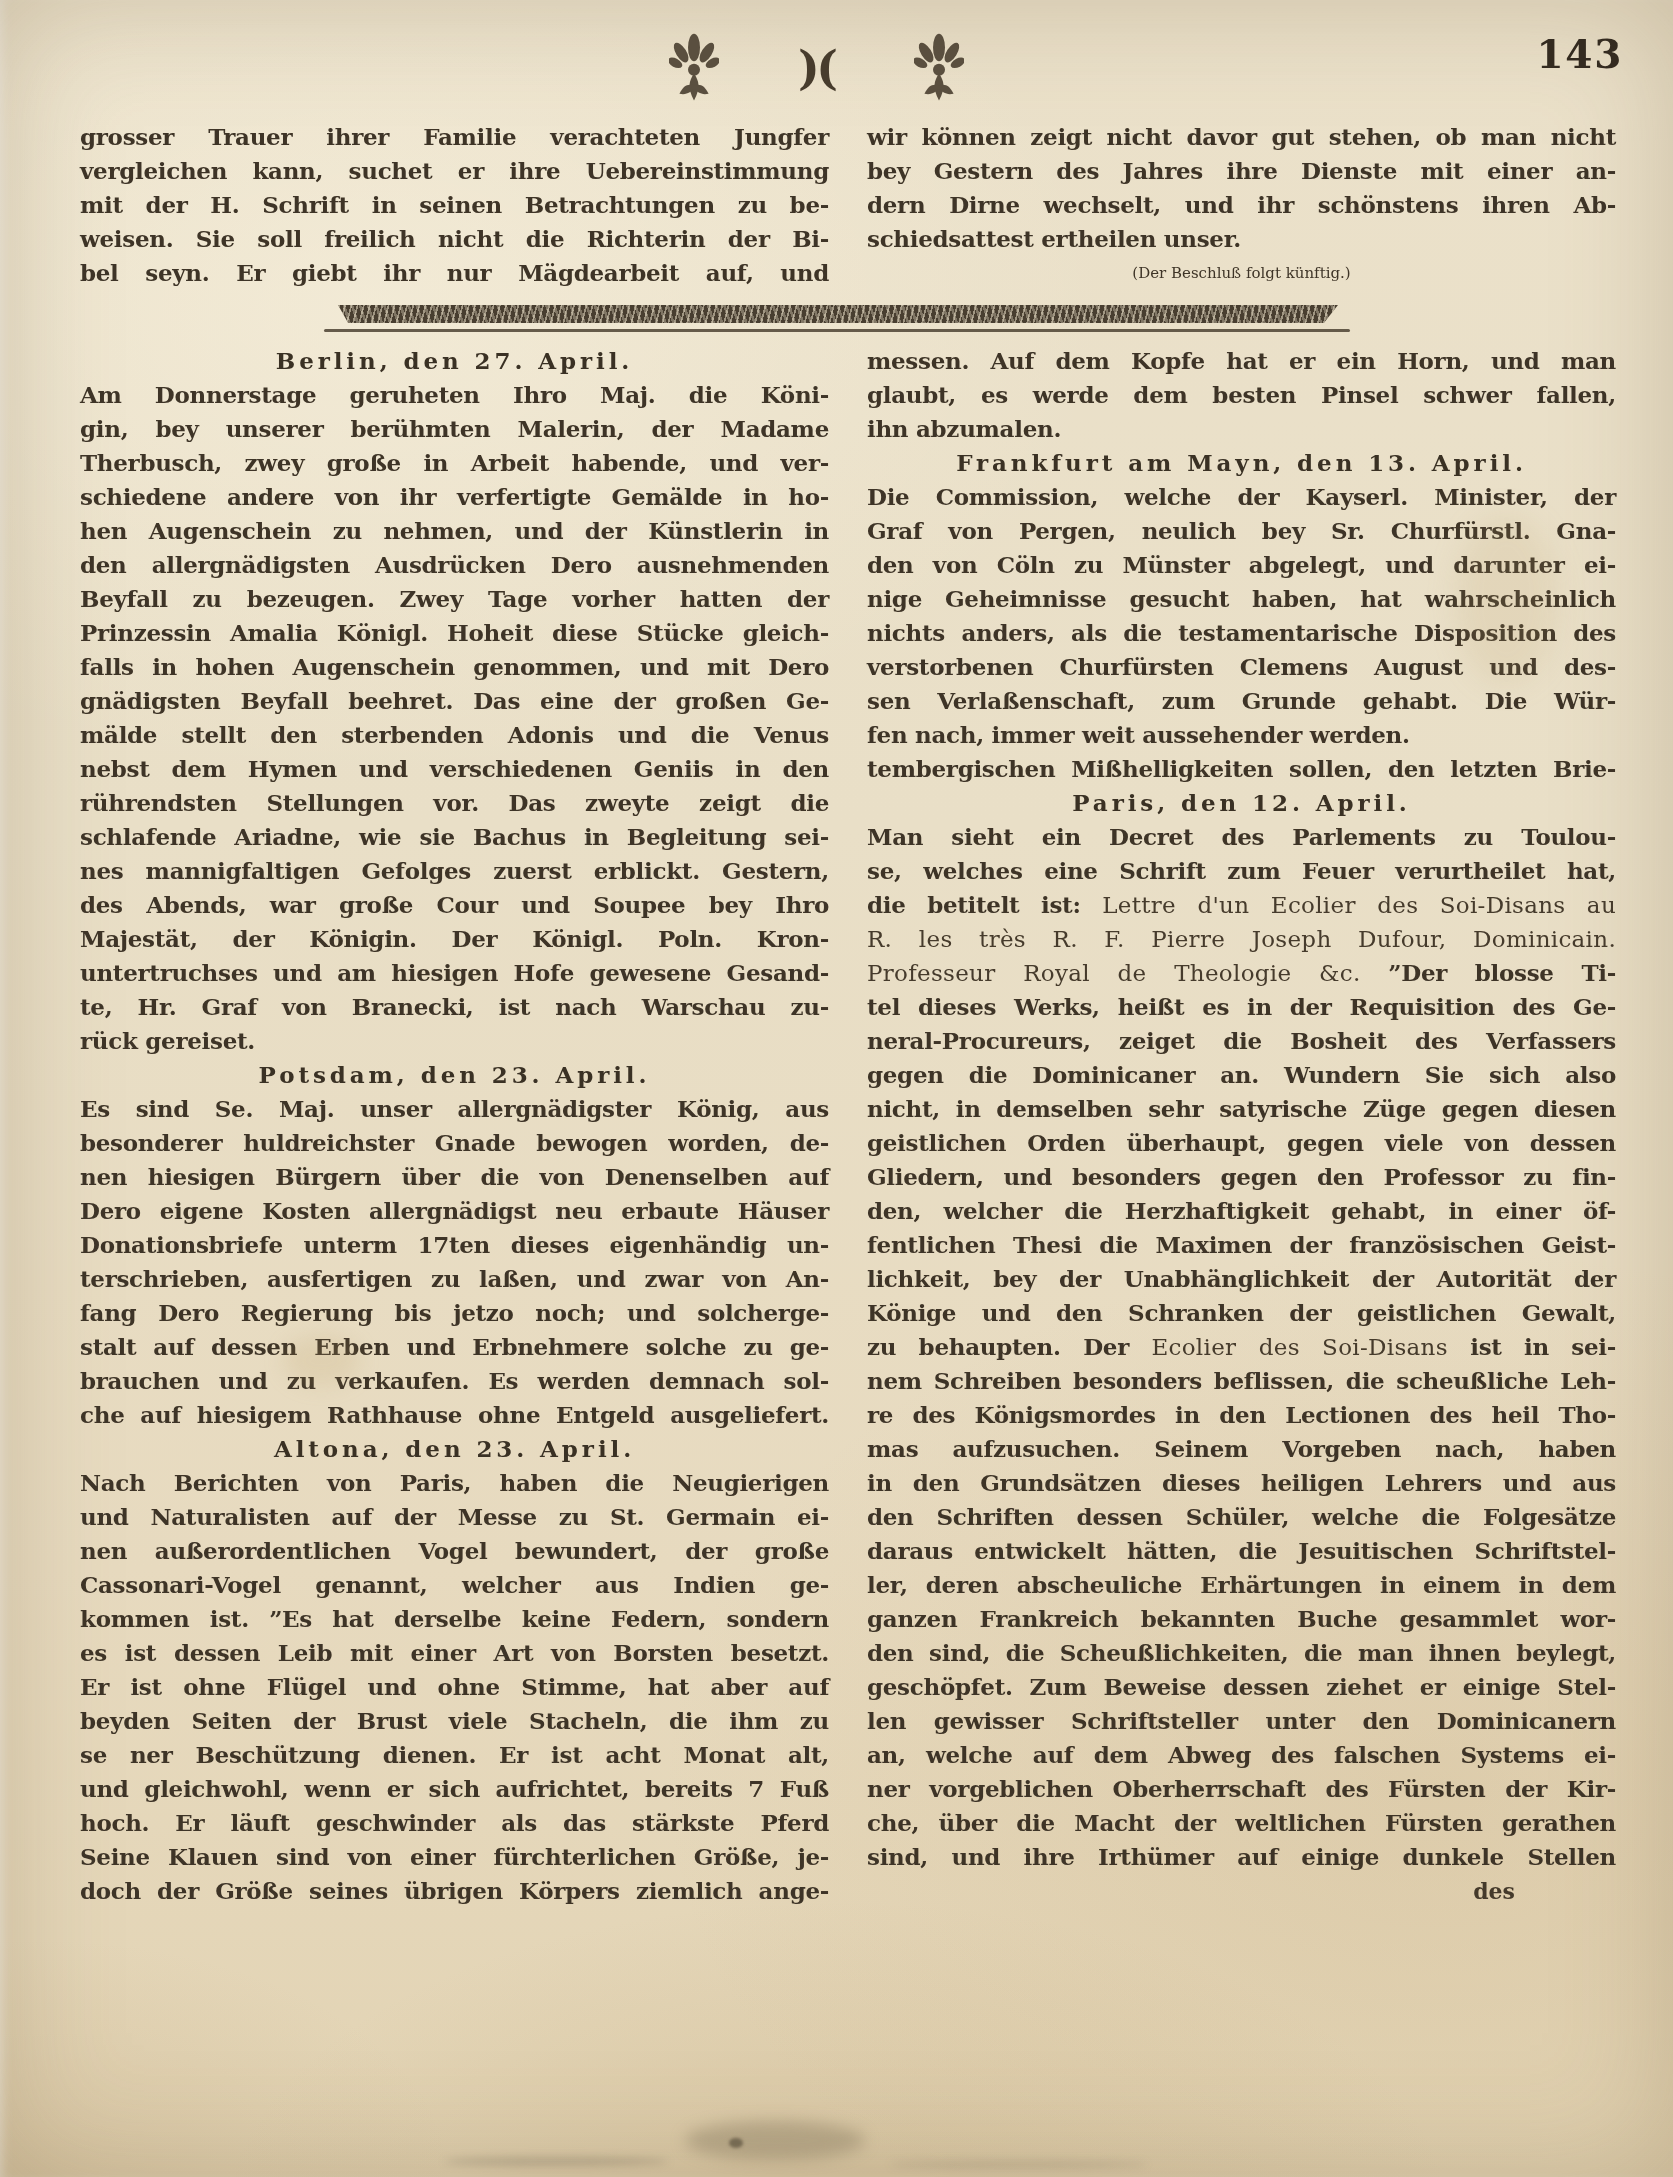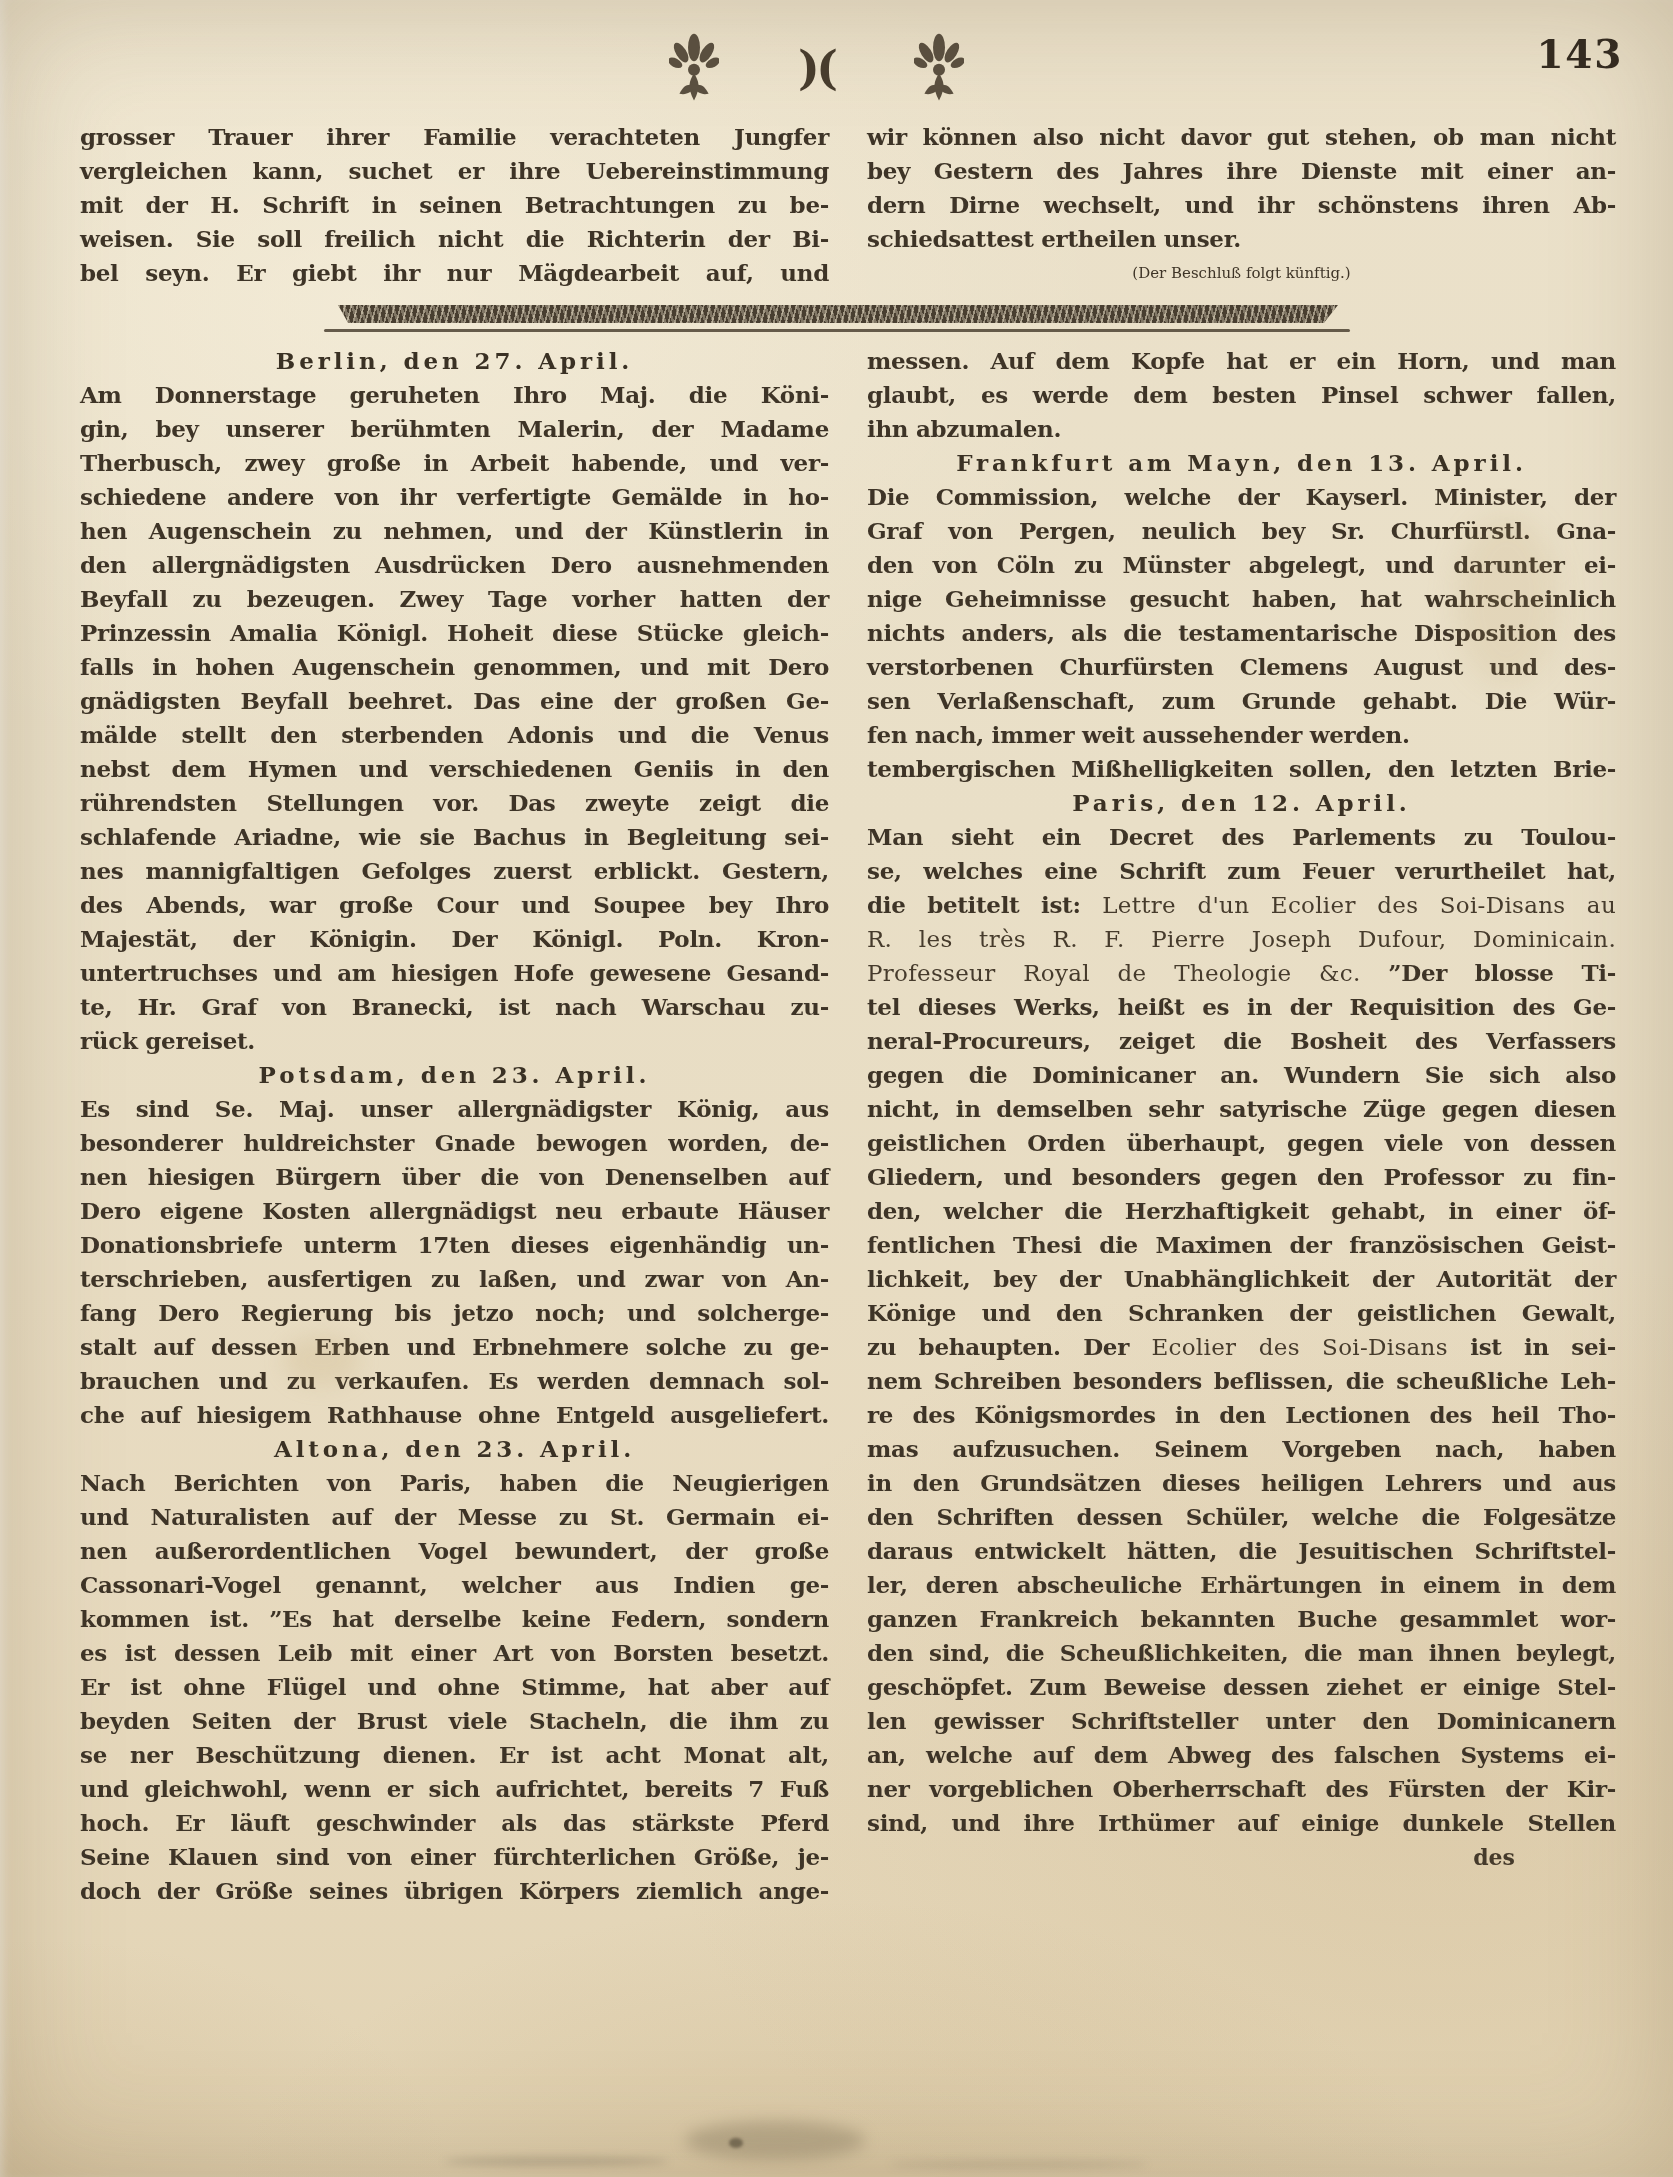--- a/index.html
+++ b/index.html
@@ -103,21 +103,21 @@
 
   <div class="cols top-section">
     <div class="col">
         <div class="line"><span>grosser Trauer ihrer Familie verachteten Jungfer</span></div>
         <div class="line"><span>vergleichen kann, suchet er ihre Uebereinstimmung</span></div>
         <div class="line"><span>mit der H. Schrift in seinen Betrachtungen zu be-</span></div>
         <div class="line"><span>weisen. Sie soll freilich nicht die Richterin der Bi-</span></div>
         <div class="line"><span>bel seyn. Er giebt ihr nur Mägdearbeit auf, und</span></div>
       </div>
     <div class="col">
-        <div class="line"><span>wir können also nicht davor gut stehen, ob man nicht</span></div>
+        <div class="line"><span>wir können zeigt nicht davor gut stehen, ob man nicht</span></div>
         <div class="line"><span>bey Gestern des Jahres ihre Dienste mit einer an-</span></div>
         <div class="line"><span>dern Dirne wechselt, und ihr schönstens ihren Ab-</span></div>
         <div class="line last"><span>schiedsattest ertheilen unser.</span></div>
         <div class="center">(Der Beschluß folgt künftig.)</div>
       </div>
   </div>
 
   <div class="divider"></div>
   <div class="divider-underline"></div>
 
@@ -207,20 +207,21 @@
         <div class="line"><span>in den Grundsätzen dieses heiligen Lehrers und aus</span></div>
         <div class="line"><span>den Schriften dessen Schüler, welche die Folgesätze</span></div>
         <div class="line"><span>daraus entwickelt hätten, die Jesuitischen Schriftstel-</span></div>
         <div class="line"><span>ler, deren abscheuliche Erhärtungen in einem in dem</span></div>
         <div class="line"><span>ganzen Frankreich bekannten Buche gesammlet wor-</span></div>
         <div class="line"><span>den sind, die Scheußlichkeiten, die man ihnen beylegt,</span></div>
         <div class="line"><span>geschöpfet. Zum Beweise dessen ziehet er einige Stel-</span></div>
         <div class="line"><span>len gewisser Schriftsteller unter den Dominicanern</span></div>
         <div class="line"><span>an, welche auf dem Abweg des falschen Systems ei-</span></div>
         <div class="line"><span>ner vorgeblichen Oberherrschaft des Fürsten der Kir-</span></div>
+        <div class="line"><span>che, über die Macht der weltlichen Fürsten gerathen</span></div>
         <div class="line"><span>sind, und ihre Irthümer auf einige dunkele Stellen</span></div>
         <div class="catchword">des</div>
       </div>
   </div>
 
   <div class="stain stain-smudge"></div>
   <div class="stain stain-dot"></div>
   <div class="stain stain-bottomline"></div>
   <div class="stain stain-bottomline2"></div>
   <div class="stain stain-fox1"></div>

